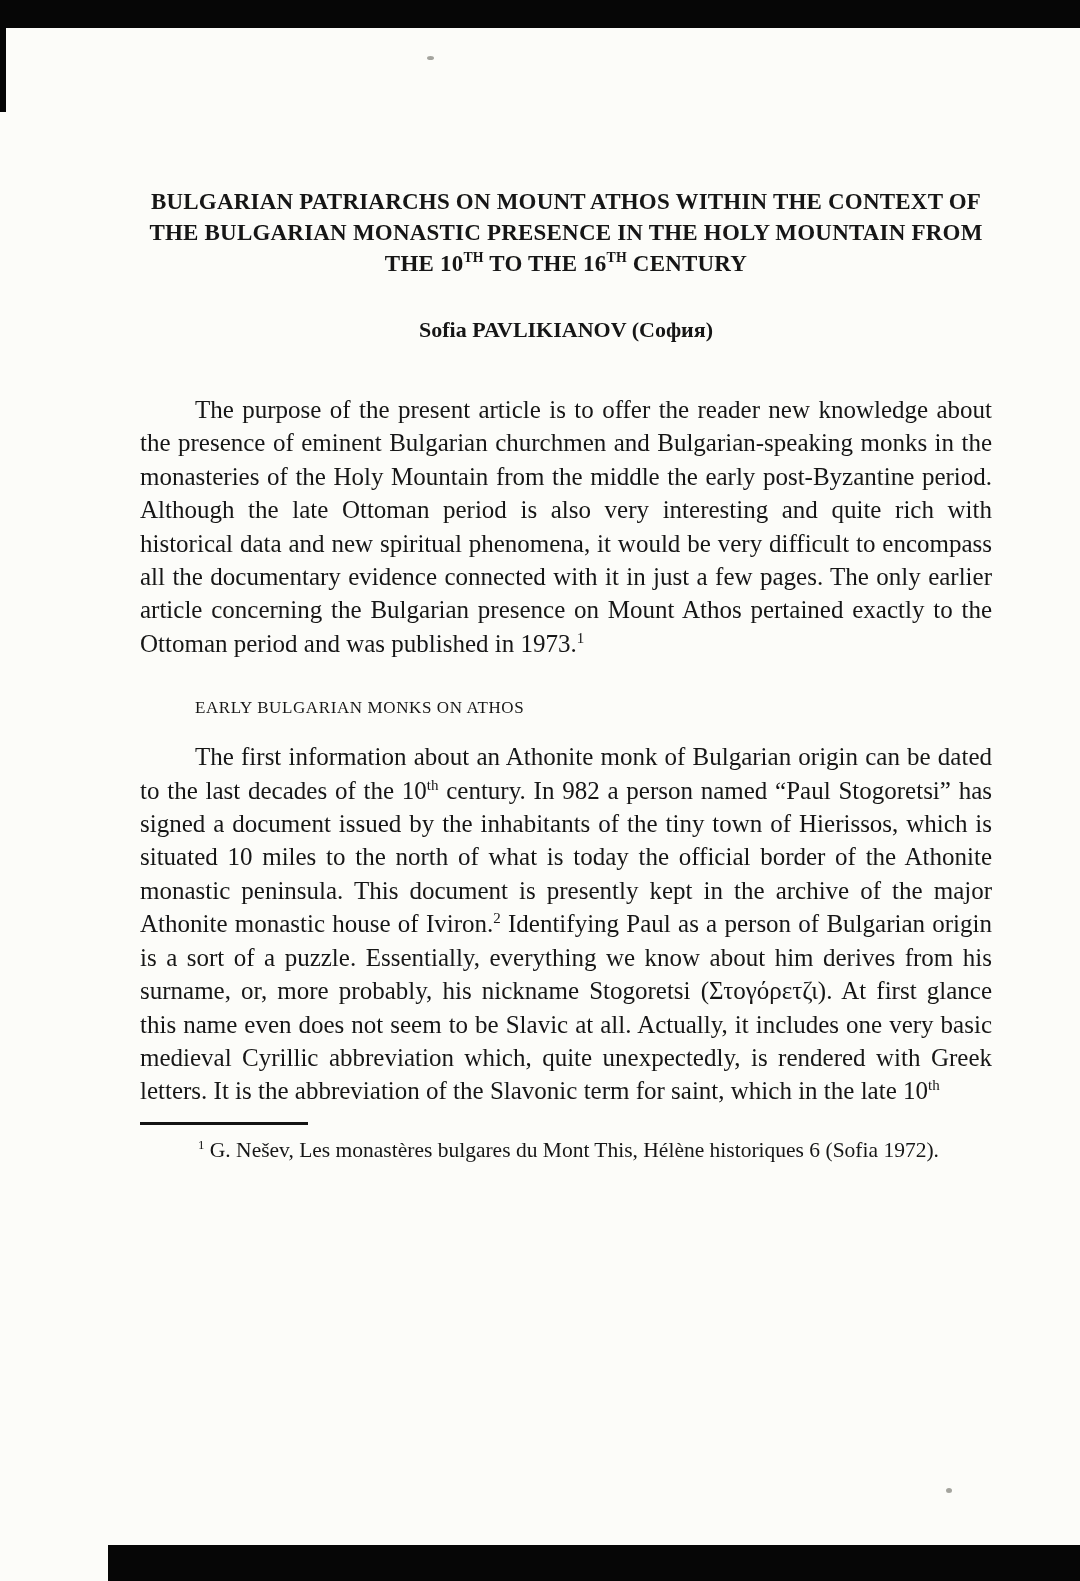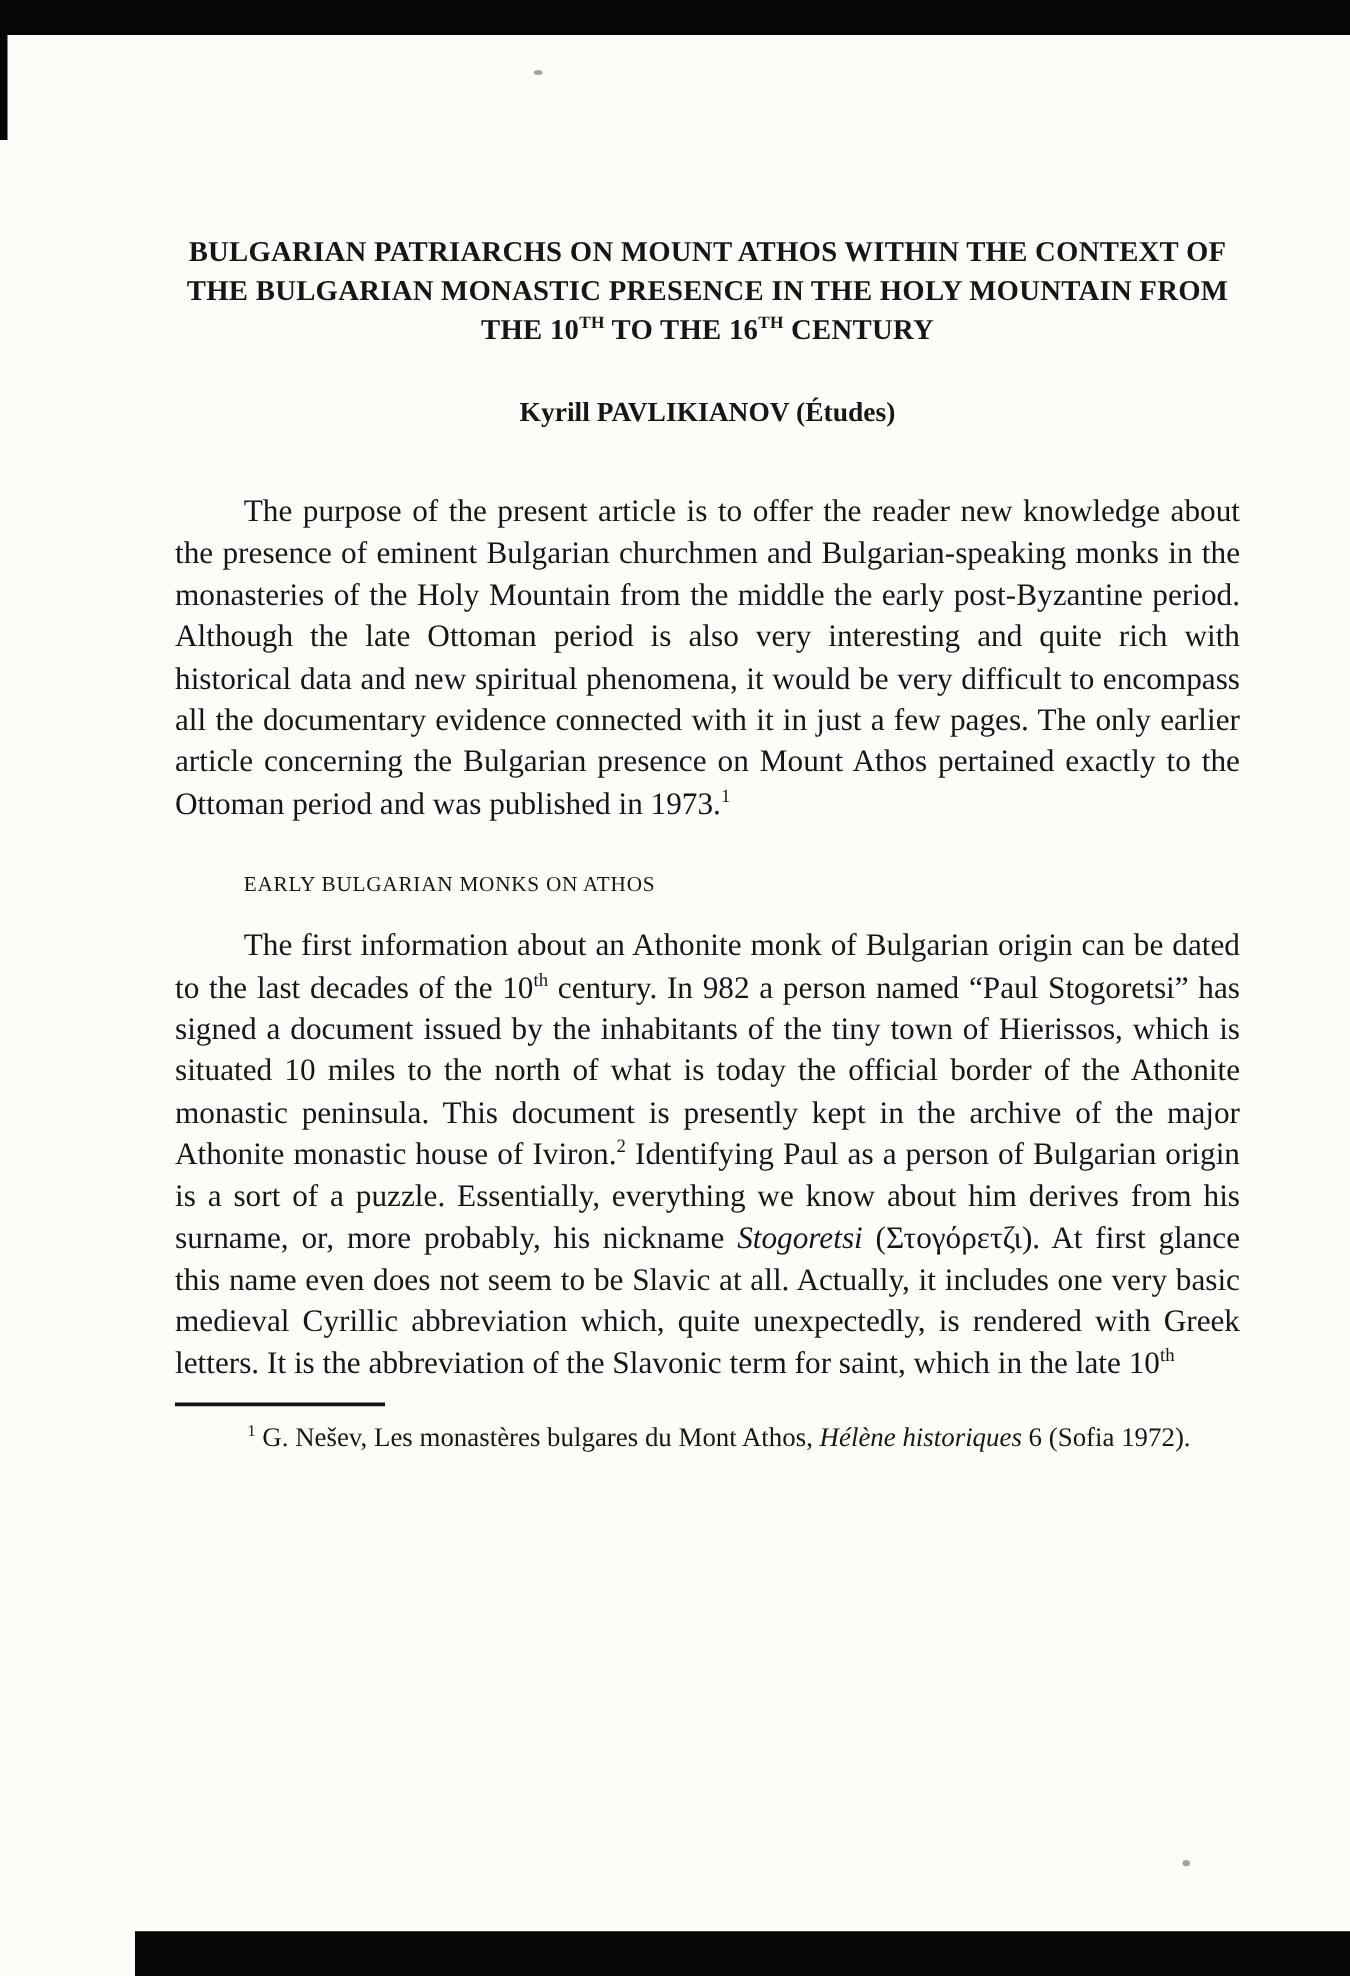--- a/index.html
+++ b/index.html
@@ -100,46 +100,46 @@
   .footnote {
     margin: 0;
     text-indent: 58px;
   }
 
   .sup {
     vertical-align: super;
     font-size: 0.6em;
     line-height: 0;
   }
-  .it { font-style: italic; }
+  .it { }
 </style>
 </head>
 <body>
 
 <div class="scan-page">
 
   <div class="band-top"></div>
   <div class="band-top-left"></div>
   <div class="band-bottom"></div>
   <div class="speck speck-1"></div>
   <div class="speck speck-2"></div>
 
   <div class="content">
 
     <h1 class="title"><span>BULGARIAN PATRIARCHS ON MOUNT ATHOS WITHIN THE CONTEXT OF THE BULGARIAN MONASTIC PRESENCE IN THE HOLY MOUNTAIN FROM THE 10</span><sup class="sup">TH</sup><span> TO THE 16</span><sup class="sup">TH</sup><span> CENTURY</span></h1>
 
-    <div class="author">Kyrill PAVLIKIANOV (Études)</div>
+    <div class="author">Sofia PAVLIKIANOV (София)</div>
 
     <p class="body-para para1"><span>The purpose of the present article is to offer the reader new knowledge about the presence of eminent Bulgarian churchmen and Bulgarian-speaking monks in the monasteries of the Holy Mountain from the middle the early post-Byzantine period. Although the late Ottoman period is also very interesting and quite rich with historical data and new spiritual phenomena, it would be very difficult to encompass all the documentary evidence connected with it in just a few pages. The only earlier article concerning the Bulgarian presence on Mount Athos pertained exactly to the Ottoman period and was published in 1973.</span><sup class="sup">1</sup></p>
 
     <h2 class="section-heading">EARLY BULGARIAN MONKS ON ATHOS</h2>
 
     <p class="body-para para2"><span>The first information about an Athonite monk of Bulgarian origin can be dated to the last decades of the 10</span><sup class="sup">th</sup><span> century. In 982 a person named “Paul Stogoretsi” has signed a document issued by the inhabitants of the tiny town of Hierissos, which is situated 10 miles to the north of what is today the official border of the Athonite monastic peninsula. This document is presently kept in the archive of the major Athonite monastic house of Iviron.</span><sup class="sup">2</sup><span> Identifying Paul as a person of Bulgarian origin is a sort of a puzzle. Essentially, everything we know about him derives from his surname, or, more probably, his nickname </span><span class="it">Stogoretsi</span><span> (Στογόρετζι). At first glance this name even does not seem to be Slavic at all. Actually, it includes one very basic medieval Cyrillic abbreviation which, quite unexpectedly, is rendered with Greek letters. It is the abbreviation of the Slavonic term for saint, which in the late 10</span><sup class="sup">th</sup></p>
 
     <div class="fn-rule"></div>
 
     <div class="footnotes">
-      <p class="footnote"><sup class="sup">1</sup><span> G. Nešev, Les monastères bulgares du Mont Athos, </span><span class="it">Hélène historiques</span><span> 6 (Sofia 1972).</span></p>
+      <p class="footnote"><sup class="sup">1</sup><span> G. Nešev, Les monastères bulgares du Mont This, </span><span class="it">Hélène historiques</span><span> 6 (Sofia 1972).</span></p>
 
     </div>
 
   </div>
 </div>
 
 </body></html>

